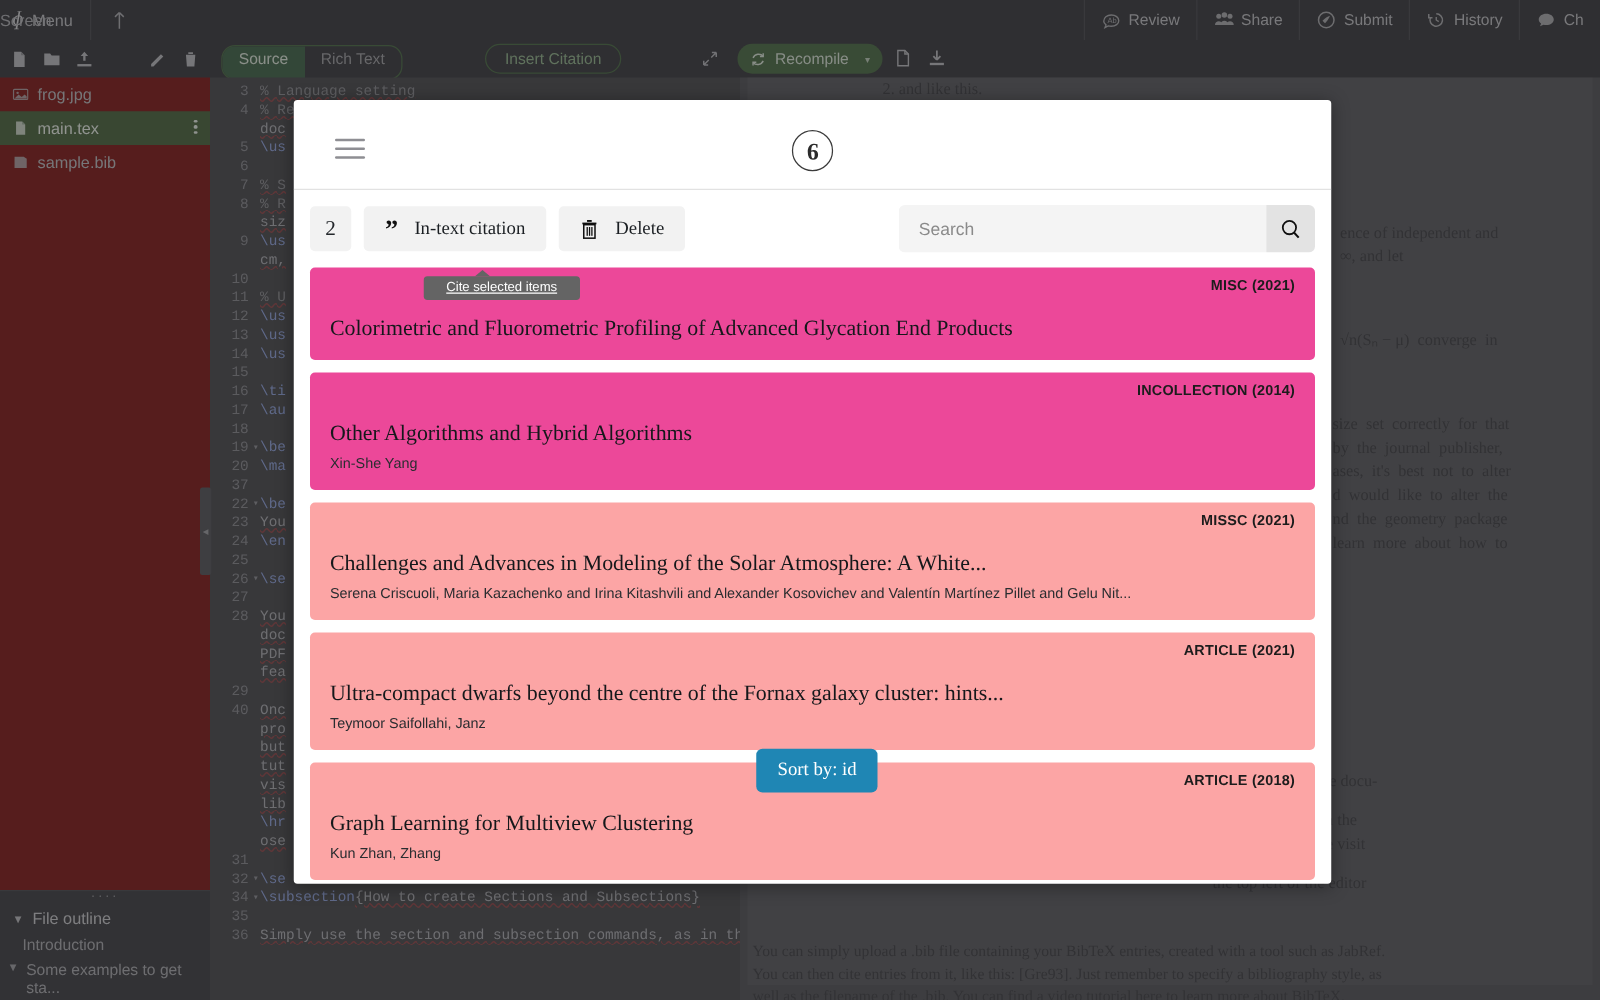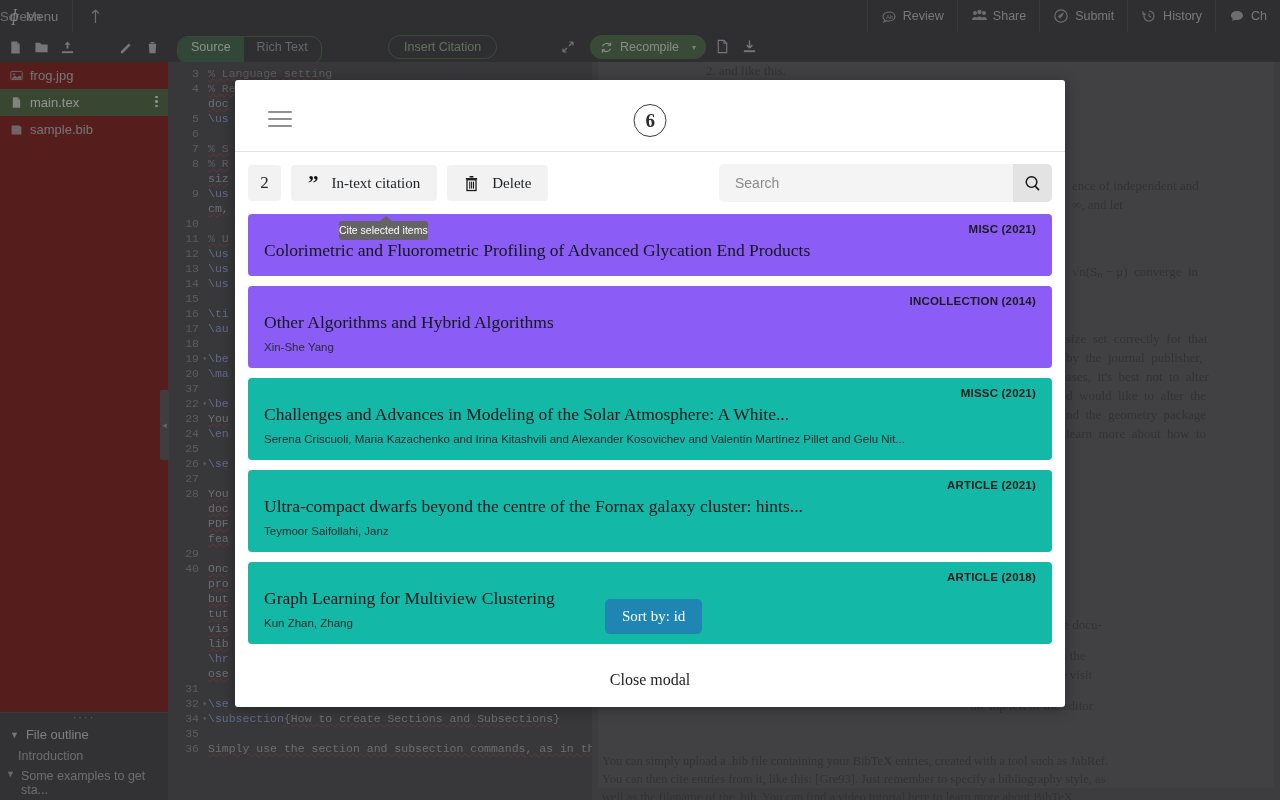--- a/index.html
+++ b/index.html
@@ -137,32 +137,32 @@
   .searchbox { margin-left: auto; display: flex; width: 333px; height: 38px; border-radius: 5px; overflow: hidden; }
   .searchbox input {
     flex: 1; border: none; background: #f4f4f4; padding: 0 16px;
     font-size: 14px; color: #555; font-family: "Liberation Sans", sans-serif; outline: none;
   }
   .searchbox input::placeholder { color: #8a8a8a; }
   .search-go { width: 39px; background: #e3e3e3; display: flex; align-items: center; justify-content: center; cursor: pointer; }
 
   .tooltip {
     position: absolute; left: 339px; top: 221px; background: #646464; color: #fff;
-    font-size: 10.5px; padding: 3px 0 4px; border-radius: 3px; white-space: nowrap;
+    font-size: 10.5px; padding: 3px 18px 4px; border-radius: 3px; white-space: nowrap; text-decoration: underline;
   }
   .tooltip:after {
     content: ""; position: absolute; left: 41px; top: -5px;
     border-left: 6px solid transparent; border-right: 6px solid transparent; border-bottom: 5px solid #646464;
   }
 
   .m-list { padding: 0 13px; }
-  .bibitem { position: relative; border-radius: 4px; margin-bottom: 10px; padding: 14px 16px 15px; background: #14b8a6; }
-  .bibitem.selected { background: #8b5cf6; }
+  .bibitem { position: relative; border-radius: 4px; margin-bottom: 10px; padding: 14px 16px 15px; background: #fca5a5; }
+  .bibitem.selected { background: #ec4899; }
   .bib-type { position: absolute; right: 16px; top: 9px; font-size: 11.5px; color: #1c1c1c; font-weight: 700; letter-spacing: .2px; }
-  .bib-title { font-family: "Liberation Serif", serif; font-size: 17.5px; color: #15181b; margin-top: 12px; }
+  .bib-title { font-family: "Liberation Serif", serif; font-size: 17.5px; color: #15181b; margin-top: 24px; }
   .bib-authors { font-size: 11.5px; color: #2a2d30; margin-top: 8px; }
 
   .sortbtn {
     position: absolute; left: 370px; top: 519px;
     background: #1f86b4; color: #fff; border: none; border-radius: 5px;
     padding: 9px 17px; font-family: "Liberation Serif", serif; font-size: 15px; cursor: pointer;
   }
   .closebtn {
     position: absolute; left: 0; right: 0; top: 591px; text-align: center;
     font-family: "Liberation Serif", serif; font-size: 16px; color: #222; background: none; border: none; cursor: pointer;
@@ -618,17 +618,16 @@
           <div class="bib-authors">Teymoor Saifollahi, Janz</div>
         </div>
         <div class="bibitem">
           <div class="bib-type">ARTICLE (2018)</div>
           <div class="bib-title">Graph Learning for Multiview Clustering</div>
           <div class="bib-authors">Kun Zhan, Zhang</div>
         </div>
       </div>
 
     <button class="sortbtn">Sort by: id</button>
-    <button class="closebtn">Close modal</button>
   </div>
 
   <div class="tooltip">Cite selected items</div>
 </div>
 
 </body></html>

